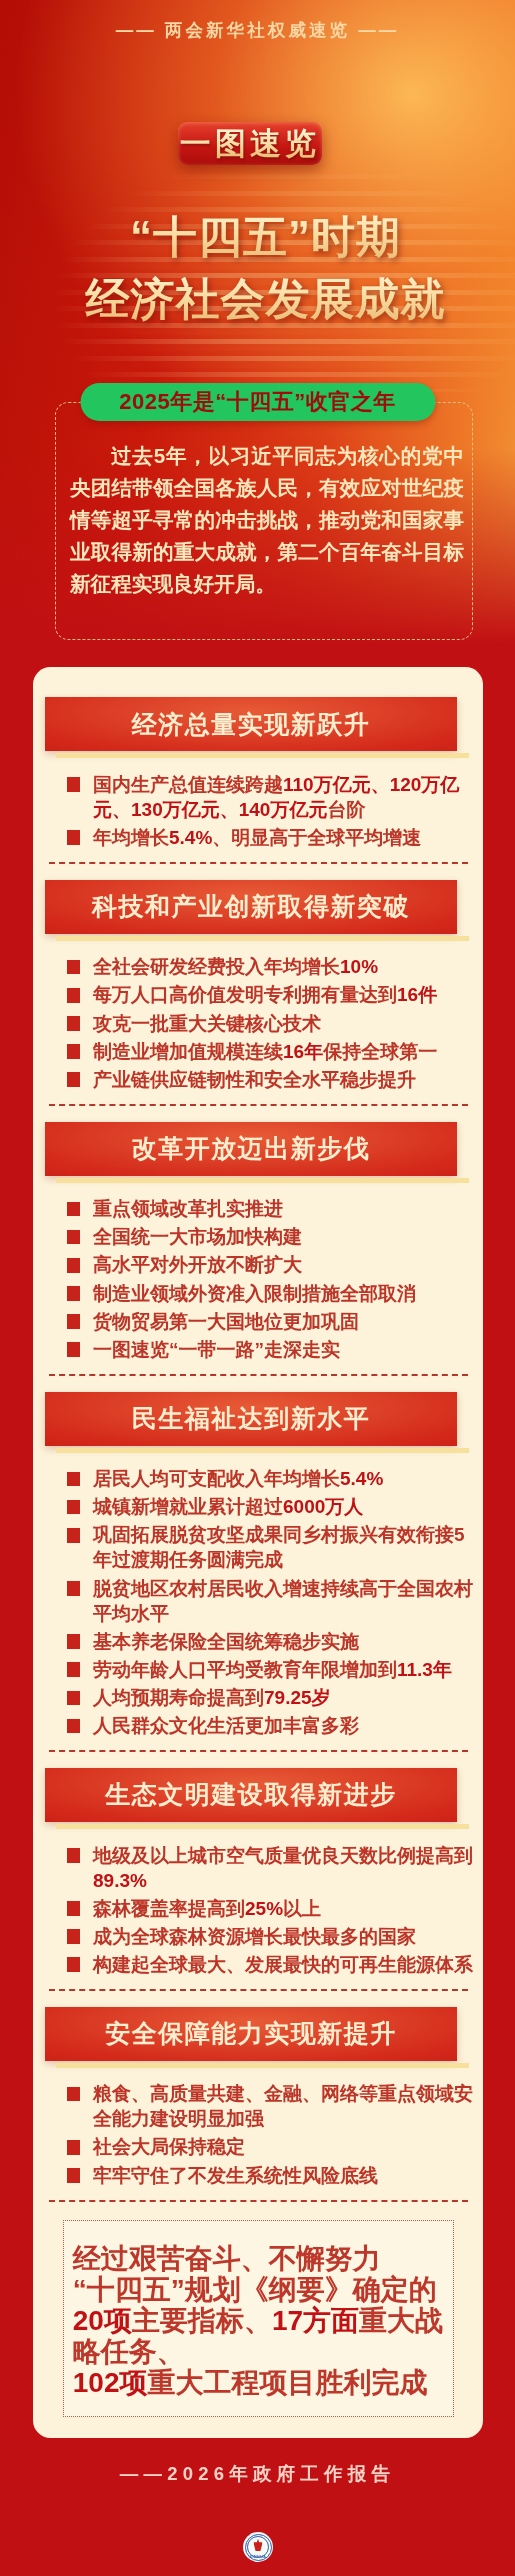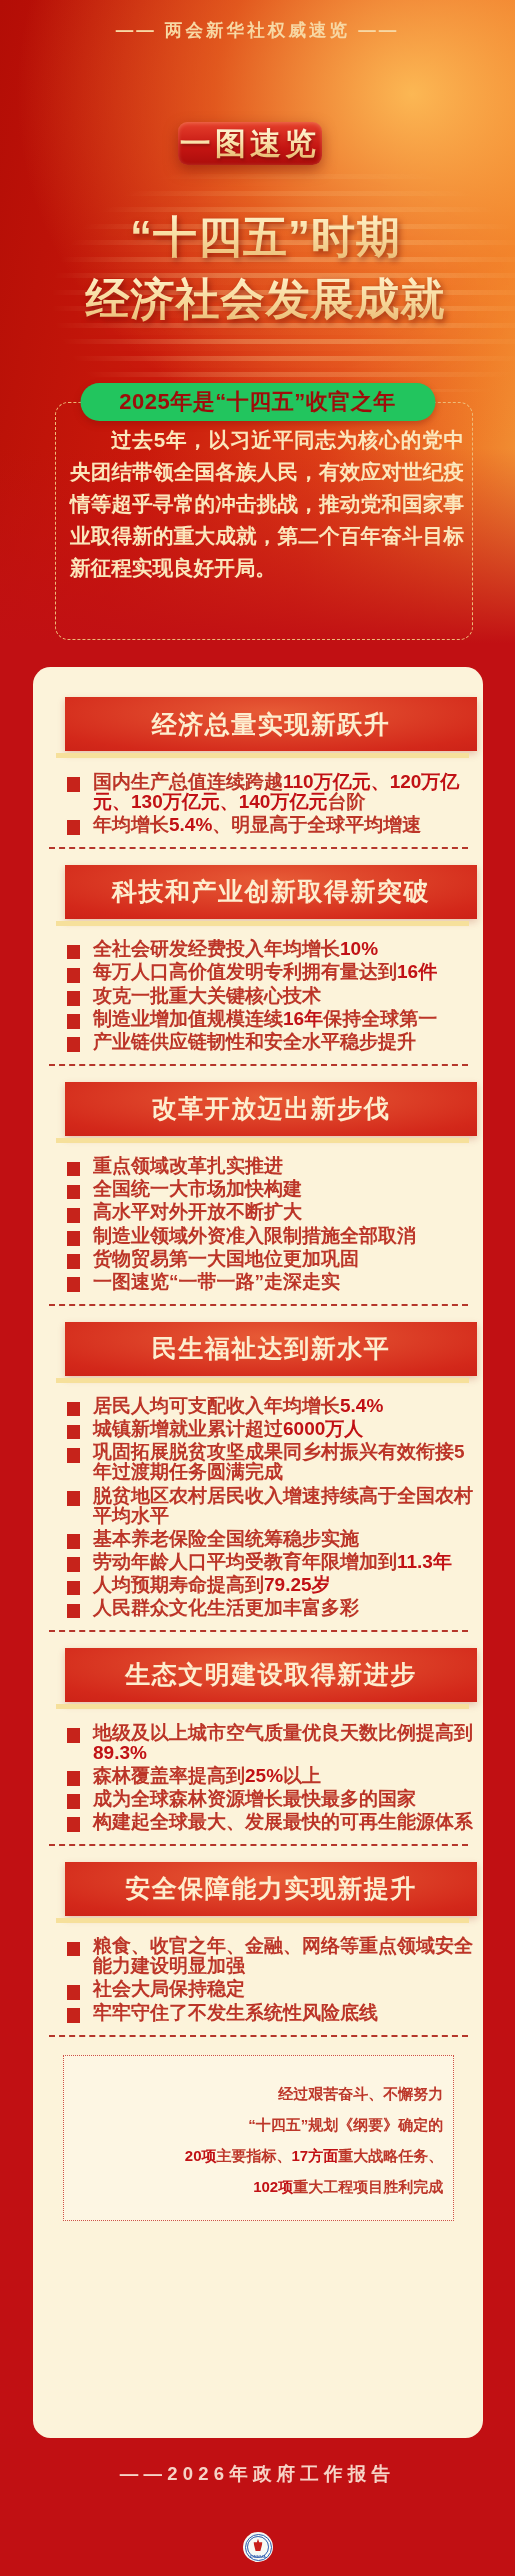--- a/index.html
+++ b/index.html
@@ -58,52 +58,52 @@
     border:1.5px dashed #eebc77;border-radius:13.4px;box-sizing:border-box;
   }
   .intro-pill{
     position:absolute;left:50%;top:383px;transform:translateX(-50%);
     width:355px;height:38px;border-radius:20.6px;background:#22c55e;
     display:flex;align-items:center;justify-content:center;
     font-size:22px;font-weight:800;color:#9e0d0a;letter-spacing:0.5px;
     box-shadow:0 3.1px 7.2px rgba(120,15,6,.35);
   }
   .intro-text{
-    position:absolute;left:70px;top:424px;width:394px;
+    position:absolute;left:70px;top:440px;width:394px;
     font-size:20.6px;line-height:32px;color:#fbe7bc;font-weight:600;
     text-indent:41px;text-align:justify;
   }
   
   .panel{
     position:absolute;left:33px;top:667px;width:450px;height:1771px;
     background:#fcf3da;border-radius:17.5px;box-sizing:border-box;
     padding-top:30px;overflow:hidden;
   }
   .banner{
-    margin-left:32px;width:412px;height:54px;
+    margin-left:12px;width:412px;height:54px;
     display:flex;align-items:center;justify-content:center;
     font-size:25px;font-weight:800;letter-spacing:1.5px;color:#fdeecf;
     background:radial-gradient(130% 175% at 50% 28%, #e75b36 0%, #d3281a 46%, #b20c0b 100%);
     box-shadow:0 3.1px 7.2px rgba(150,25,10,.22);
   }
   .banner-strip{margin:2.1px 0 0 23px;width:413px;height:5.2px;background:#f6e09b;}
   .bullets{list-style:none;margin:13.4px 4.1px 0 34px;padding:0;}
   .bullets li{
     position:relative;padding-left:26px;margin-bottom:3.1px;max-width:385px;
-    font-size:19px;line-height:20px;color:#bc3528;font-weight:600;
+    font-size:19px;line-height:25px;color:#bc3528;font-weight:600;
   }
   .marker{position:absolute;left:0;top:5.7px;width:13.4px;height:14.4px;background:#c6231b;}
   .strong{font-weight:800;color:#c11115;}
   .sep{border:none;border-top:2.1px dashed #b5362b;margin:12.4px 15.5px 15.5px 15.5px;}
   
   .outro-box{
     margin:18.5px auto 0;width:391px;box-sizing:border-box;
     border:1.5px dotted #cf5246;background:#fdf6e3;
-    padding:21.6px 9.3px 17.5px;text-align:right;
-    font-size:15px;line-height:31px;color:#bd372a;font-weight:600;
+    padding:21.6px 9.3px 17.5px;text-align:left;
+    font-size:28px;line-height:31px;color:#bd372a;font-weight:600;
   }
   
   .signature{
     position:absolute;top:2461px;left:0;width:100%;text-align:center;
     font-size:18.5px;font-weight:700;letter-spacing:5.2px;color:#f6d3c6;
   }
   .logo{
     position:absolute;left:243px;top:2532px;width:30px;height:30px;border-radius:50%;
     background:#f7f9f4;
   }
@@ -200,21 +200,21 @@
             <li class="bullet"><span class="marker"></span><span>森林覆盖率提高到</span><span class="strong">25%</span><span>以上</span></li>
             <li class="bullet"><span class="marker"></span><span>成为全球森林资源增长最快最多的国家</span></li>
             <li class="bullet"><span class="marker"></span><span>构建起全球最大、发展最快的可再生能源体系</span></li>
           </ul>
         </section>
         <hr class="sep">
         <section class="section">
           <div class="banner">安全保障能力实现新提升</div>
           <div class="banner-strip"></div>
           <ul class="bullets">
-            <li class="bullet"><span class="marker"></span><span>粮食、收官之年、金融、网络等重点领域安全能力建设明显加强</span></li>
+            <li class="bullet"><span class="marker"></span><span>粮食、高质量共建、金融、网络等重点领域安全能力建设明显加强</span></li>
             <li class="bullet"><span class="marker"></span><span>社会大局保持稳定</span></li>
             <li class="bullet"><span class="marker"></span><span>牢牢守住了不发生系统性风险底线</span></li>
           </ul>
         </section>
         <hr class="sep">
       </div>
     <div class="outro-box">
         <div class="outro-line"><span>经过艰苦奋斗、不懈努力</span></div>
         <div class="outro-line"><span>“十四五”规划《纲要》确定的</span></div>
         <div class="outro-line"><span class="strong">20项</span><span>主要指标、</span><span class="strong">17方面</span><span>重大战略任务、</span></div>

